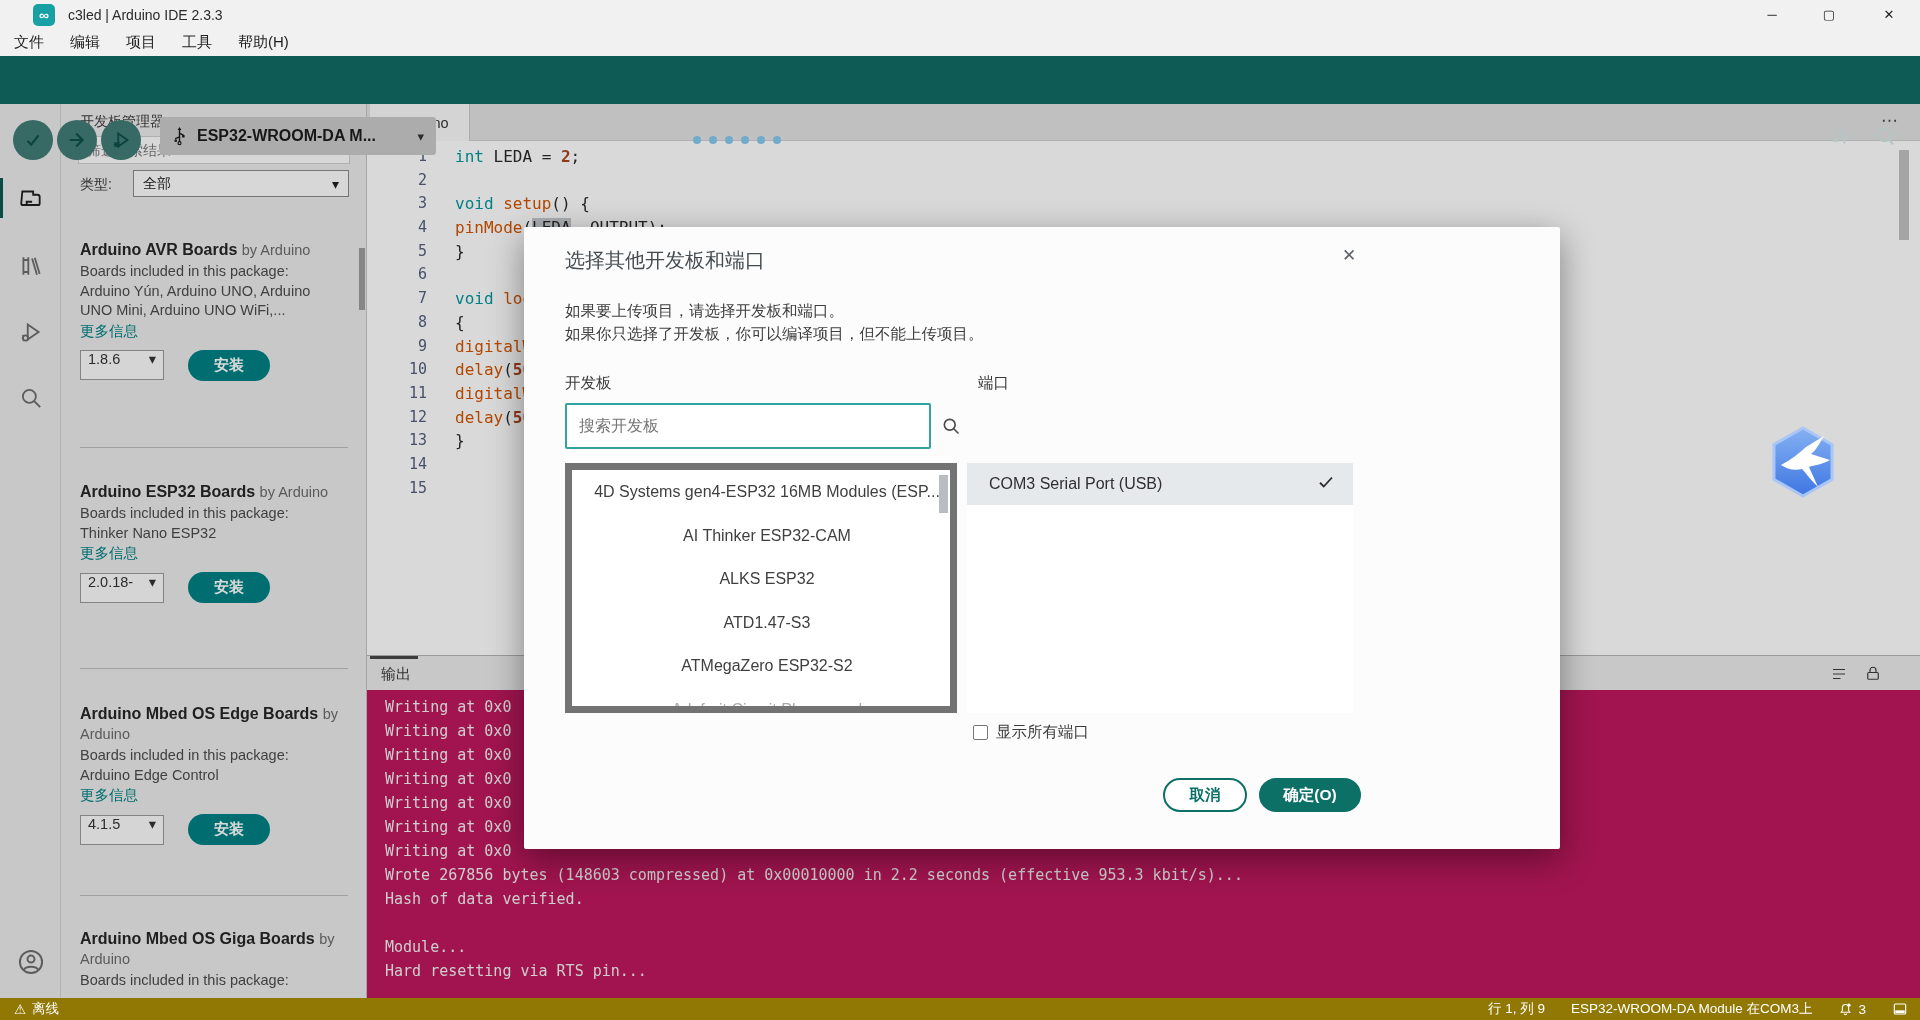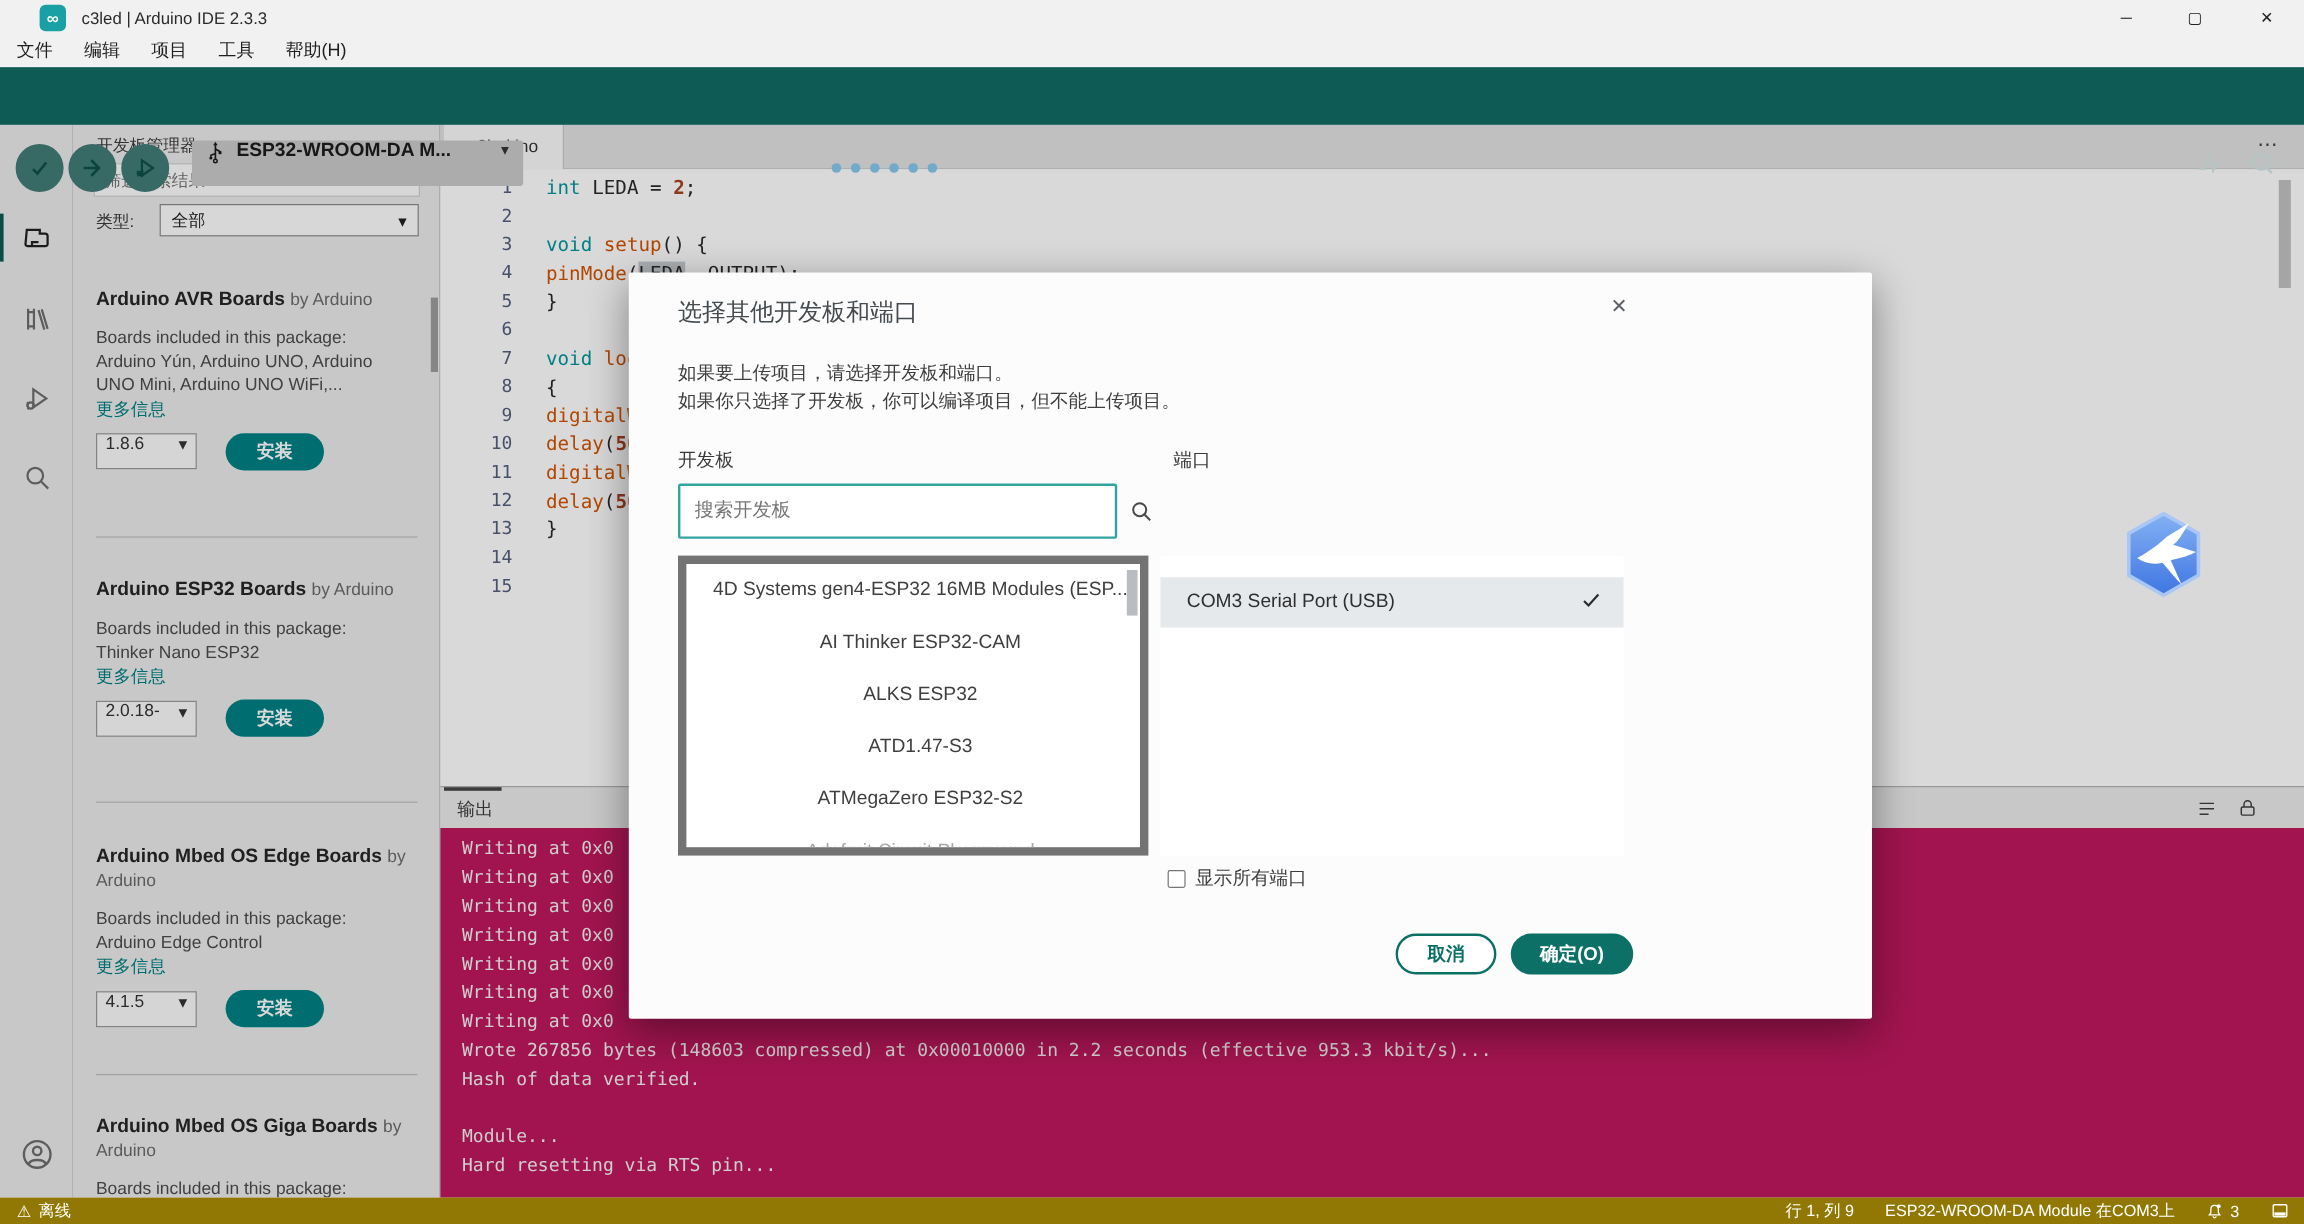--- a/index.html
+++ b/index.html
@@ -19,21 +19,21 @@
   .winctl{position:absolute;top:0;width:46px;height:29px;display:flex;align-items:center;
     justify-content:center;font-size:13px;color:#222;}
   
   #menubar{position:absolute;left:0;top:29px;width:1920px;height:27px;background:#f1f1f1;
     display:flex;align-items:center;padding-left:14px;gap:26px;z-index:3;font-size:15px;color:#1f1f1f;}
   
   #toolbar{position:absolute;left:0;top:56px;width:1920px;height:48px;background:#0e5a54;z-index:3;}
   .tbtn{position:absolute;top:64px;width:40px;height:40px;border-radius:50%;background:#417d77;
     display:flex;align-items:center;justify-content:center;}
   #board-selector{position:absolute;left:160px;top:61px;width:276px;height:38px;background:#cbcbcb;
-    border-radius:3px;display:flex;padding:0 12px;gap:10px;}
+    border-radius:3px;display:flex;align-items:center;padding:0 12px;gap:10px;}
   #board-selector .lbl{font-size:16px;font-weight:bold;color:#1c1c1c;flex:1;}
   #board-selector .caret{font-size:13px;color:#333;}
   .dot{position:absolute;top:80px;width:8px;height:8px;border-radius:50%;background:#84c9ef;}
   
   #activitybar{position:absolute;left:0;top:104px;width:61px;height:894px;background:#ececec;
     border-right:1px solid #d2d2d2;}
   .act{position:absolute;left:0;width:61px;height:48px;display:flex;align-items:center;justify-content:center;}
   .act svg{stroke:#6e6e6e;fill:none;stroke-width:1.7;}
   .act.active svg{stroke:#202020;}
   .act.active::before{content:"";position:absolute;left:0;top:4px;width:3px;height:40px;background:#0e5a54;}
@@ -44,21 +44,21 @@
   #bm-filter{position:absolute;left:17px;top:32px;width:272px;height:28px;border:1px solid #cfcfcf;
     background:#fdfdfd;font-size:14px;padding:0 8px;color:#444;font-family:"Liberation Sans",sans-serif;}
   #bm-typerow{position:absolute;left:19px;top:72px;font-size:14px;color:#3c3c3c;}
   #bm-typesel{position:absolute;left:72px;top:66px;width:216px;height:27px;border:1px solid #8a8a8a;
     background:#fdfdfd;display:flex;align-items:center;justify-content:space-between;
     padding:0 9px;font-size:14px;color:#222;}
   .sec{position:absolute;left:19px;width:270px;}
   .sec .t{font-size:16px;line-height:20px;color:#262626;}
   .sec .t b{font-weight:bold;}
   .sec .t .by{color:#6b6b6b;font-weight:normal;font-size:14.5px;}
-  .sec .d{margin-top:13px;font-size:14.5px;line-height:19.5px;color:#4c4c4c;width:250px;}
+  .sec .d{margin-top:2px;font-size:14.5px;line-height:19.5px;color:#4c4c4c;width:250px;}
   .sec .more{font-size:14.5px;line-height:20px;color:#008184;}
   .sec .ctrls{margin-top:9px;display:flex;align-items:center;gap:24px;}
   .ver{width:84px;height:30px;border:1px solid #9a9a9a;background:#fbfbfb;display:flex;
     justify-content:space-between;padding:0 7px;font-size:14.5px;color:#333;overflow:hidden;}
   .installbtn{width:82px;height:31px;border-radius:16px;background:#008184;color:#fff;
     font-size:15px;font-weight:bold;display:flex;align-items:center;justify-content:center;}
   .divider{position:absolute;left:19px;width:268px;height:1px;background:#bdbdbd;}
   #bm-scroll{position:absolute;left:298px;top:144px;width:6px;height:62px;background:#9e9e9e;}
   
   #tabbar{position:absolute;left:367px;top:104px;width:1553px;height:37px;background:#e2e2e2;
@@ -109,21 +109,21 @@
   #dlg-searchicon{position:absolute;left:417px;top:189px;width:20px;height:20px;}
   #dlg-searchicon svg{stroke:#4a4a4a;fill:none;stroke-width:2;}
   #dlg-boardlist{position:absolute;left:41px;top:236px;width:392px;height:250px;background:#fff;
     border:7px solid #737373;overflow:hidden;text-align:center;}
   .blitem{height:43.5px;line-height:43.5px;padding-left:12px;font-size:16px;color:#3f3f3f;
     white-space:nowrap;overflow:hidden;}
   .blitem.dimmed{color:#a9a9a9;}
   #bl-scroll{position:absolute;right:2px;top:5px;width:9px;height:38px;background:#b9bdc1;}
   #dlg-portlist{position:absolute;left:443px;top:236px;width:386px;height:250px;background:#fff;}
   #portrow{height:42px;background:#e6e9ec;display:flex;align-items:center;
-    padding:0 18px 0 22px;font-size:16px;color:#2f2f2f;margin-top:18px;}
+    padding:0 18px 0 22px;font-size:16px;color:#2f2f2f;}
   #portrow .pname{flex:1;}
   #portcheck svg{stroke:#2b2b2b;fill:none;stroke-width:2.4;}
   #dlg-checkrow{position:absolute;left:449px;top:495px;display:flex;align-items:center;gap:8px;}
   #dlg-checkbox{width:15px;height:15px;border:1.5px solid #767676;border-radius:2px;background:#fff;}
   #dlg-checklabel{font-size:15.5px;color:#3c3c3c;}
   .dlgbtn{position:absolute;top:551px;height:34px;border-radius:17px;display:flex;
     align-items:center;justify-content:center;font-size:15.5px;font-weight:bold;}
   #btn-cancel{left:639px;width:84px;background:#fff;border:2px solid #0c7066;color:#0c7066;}
   #btn-ok{left:735px;width:102px;background:#0c7066;border:2px solid #0c7066;color:#fff;}
   

